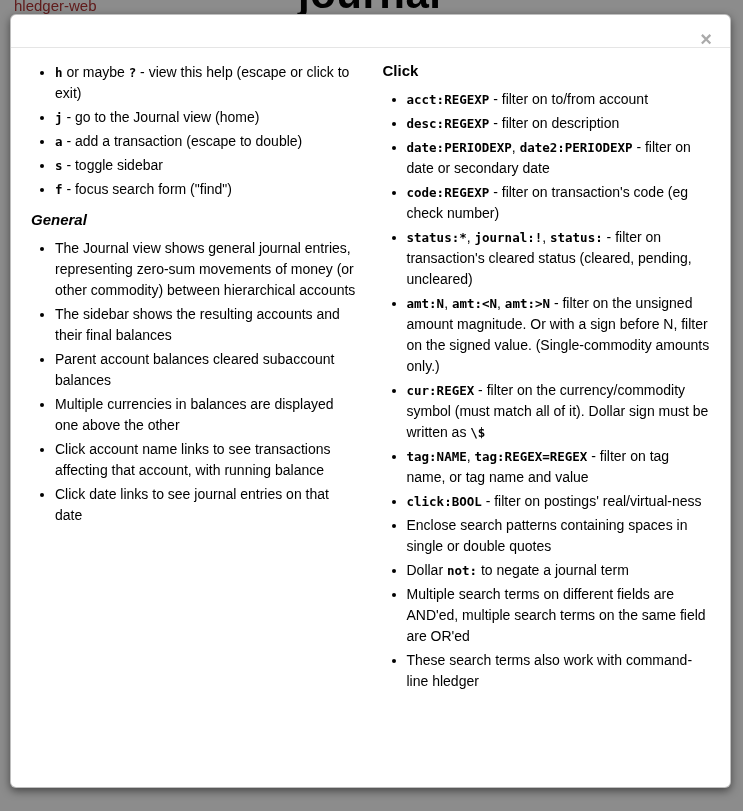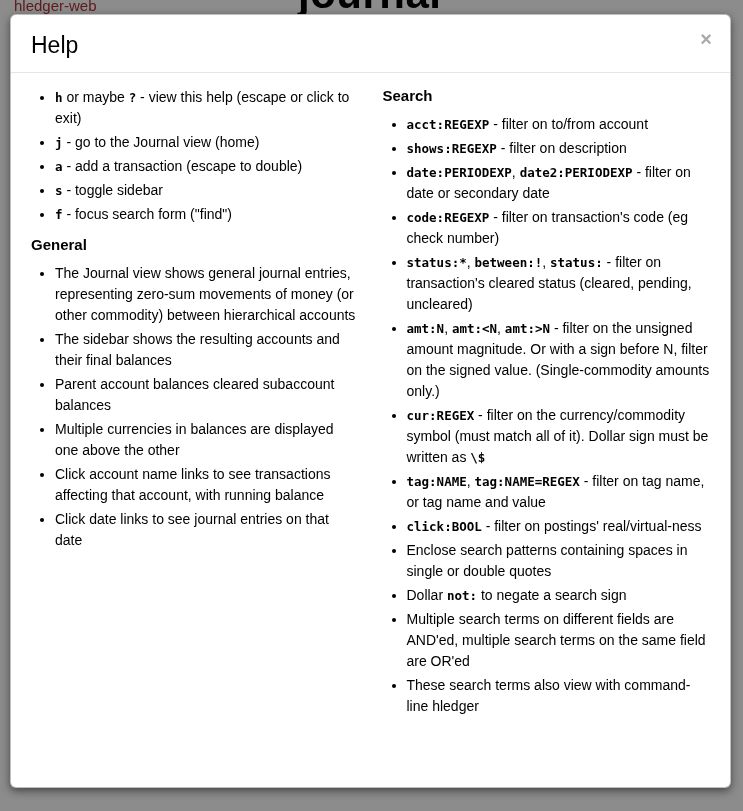--- a/index.html
+++ b/index.html
@@ -23,42 +23,41 @@
   .modal-title{margin:0;font-size:23px;font-weight:500;color:#000;line-height:1.1;}
   .close{
     position:absolute;top:14px;right:18px;border:0;background:none;padding:0;
     font-size:20px;font-weight:bold;color:#aaa;line-height:1;cursor:pointer;
     font-family:"Liberation Sans",sans-serif;
   }
   .modal-body{display:flex;padding:14px 20px 10px;gap:24px;}
   .col{flex:1 1 0;min-width:0;}
 
   .section-heading{margin:0 0 10px;font-size:15px;font-weight:bold;color:#000;}
-  .section-heading.spaced{margin-top:11px;}
+  .section-heading.spaced{margin-top:11px;font-style:italic;}
   ul.help-list{margin:0 0 8px;padding-left:24px;font-size:14px;line-height:1.5;color:#000;}
   ul.help-list li{margin-bottom:3px;}
   code{
     font-family:"DejaVu Sans Mono","Liberation Mono",monospace;
     font-weight:bold;font-size:12.5px;color:#000;background:transparent;padding:0;
   }
 </style>
 </head>
 <body>
 
 <div class="page">
   <a class="brand" href="#">hledger-web</a>
   <h1 class="page-title">journal</h1>
 </div>
 
 <div class="backdrop"></div>
 
 <div class="modal">
   <div class="modal-header">
     <button class="close">×</button>
-    <h2 class="modal-title">Help</h2>
   </div>
   <div class="modal-body">
     <div class="col">
       <ul class="help-list">
           <li><code>h</code><span> or maybe </span><code>?</code><span> - view this help (escape or click to exit)</span></li>
           <li><code>j</code><span> - go to the Journal view (home)</span></li>
           <li><code>a</code><span> - add a transaction (escape to double)</span></li>
           <li><code>s</code><span> - toggle sidebar</span></li>
           <li><code>f</code><span> - focus search form ("find")</span></li>
         </ul>
@@ -66,31 +65,31 @@
       <ul class="help-list">
           <li><span>The Journal view shows general journal entries, representing zero-sum movements of money (or other commodity) between hierarchical accounts</span></li>
           <li><span>The sidebar shows the resulting accounts and their final balances</span></li>
           <li><span>Parent account balances cleared subaccount balances</span></li>
           <li><span>Multiple currencies in balances are displayed one above the other</span></li>
           <li><span>Click account name links to see transactions affecting that account, with running balance</span></li>
           <li><span>Click date links to see journal entries on that date</span></li>
         </ul>
     </div>
     <div class="col">
-      <h4 class="section-heading">Search</h4>
+      <h4 class="section-heading">Click</h4>
       <ul class="help-list">
           <li><code>acct:REGEXP</code><span> - filter on to/from account</span></li>
-          <li><code>shows:REGEXP</code><span> - filter on description</span></li>
+          <li><code>desc:REGEXP</code><span> - filter on description</span></li>
           <li><code>date:PERIODEXP</code><span>, </span><code>date2:PERIODEXP</code><span> - filter on date or secondary date</span></li>
           <li><code>code:REGEXP</code><span> - filter on transaction's code (eg check number)</span></li>
-          <li><code>status:*</code><span>, </span><code>between:!</code><span>, </span><code>status:</code><span> - filter on transaction's cleared status (cleared, pending, uncleared)</span></li>
+          <li><code>status:*</code><span>, </span><code>journal:!</code><span>, </span><code>status:</code><span> - filter on transaction's cleared status (cleared, pending, uncleared)</span></li>
           <li><code>amt:N</code><span>, </span><code>amt:&lt;N</code><span>, </span><code>amt:&gt;N</code><span> - filter on the unsigned amount magnitude. Or with a sign before N, filter on the signed value. (Single-commodity amounts only.)</span></li>
           <li><code>cur:REGEX</code><span> - filter on the currency/commodity symbol (must match all of it). Dollar sign must be written as </span><code>\$</code></li>
-          <li><code>tag:NAME</code><span>, </span><code>tag:NAME=REGEX</code><span> - filter on tag name, or tag name and value</span></li>
+          <li><code>tag:NAME</code><span>, </span><code>tag:REGEX=REGEX</code><span> - filter on tag name, or tag name and value</span></li>
           <li><code>click:BOOL</code><span> - filter on postings' real/virtual-ness</span></li>
           <li><span>Enclose search patterns containing spaces in single or double quotes</span></li>
-          <li><span>Dollar </span><code>not:</code><span> to negate a search sign</span></li>
+          <li><span>Dollar </span><code>not:</code><span> to negate a journal term</span></li>
           <li><span>Multiple search terms on different fields are AND'ed, multiple search terms on the same field are OR'ed</span></li>
-          <li><span>These search terms also view with command-line hledger</span></li>
+          <li><span>These search terms also work with command-line hledger</span></li>
         </ul>
     </div>
   </div>
 </div>
 
 </body></html>

